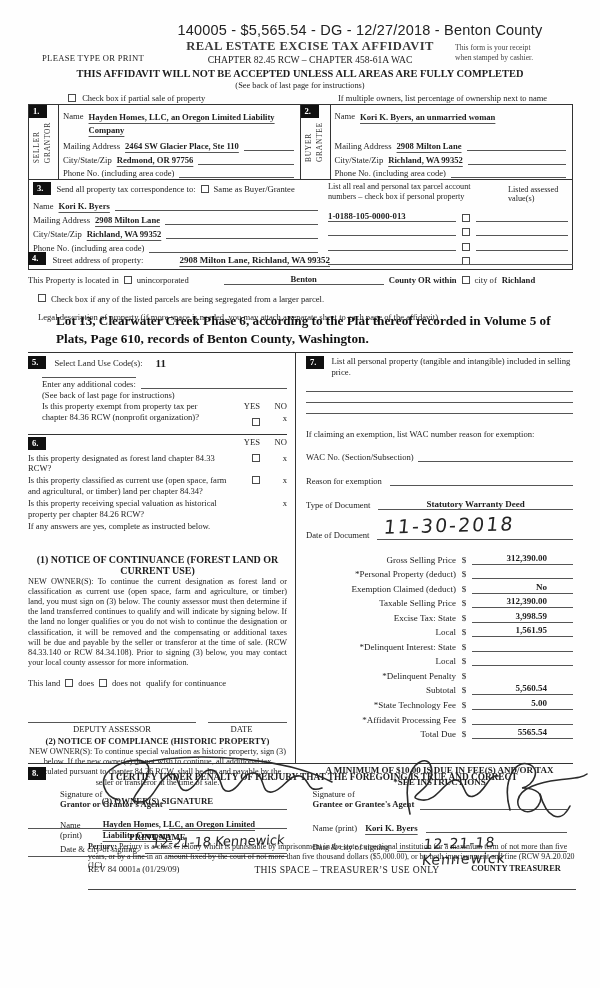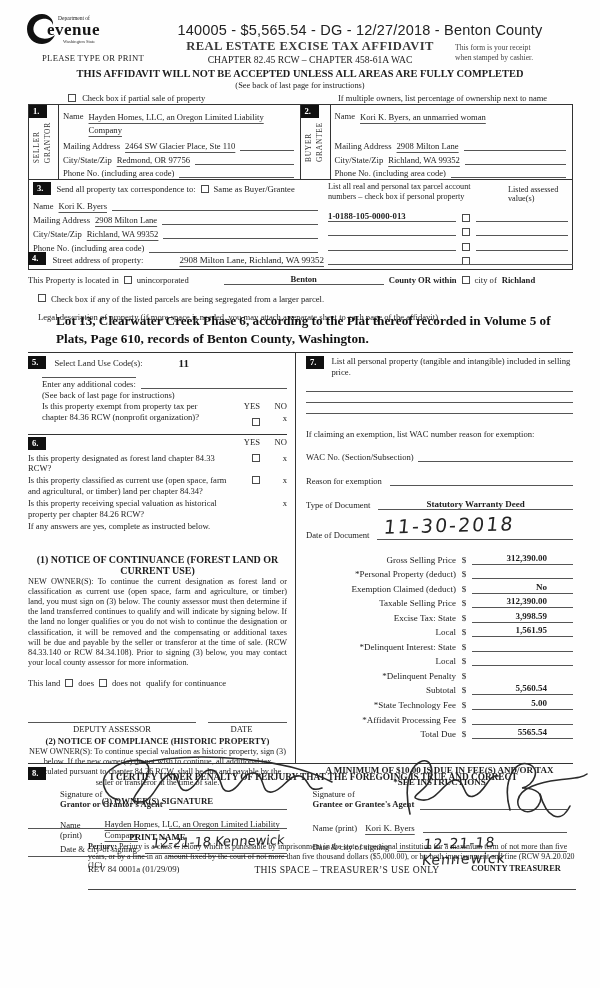--- a/index.html
+++ b/index.html
@@ -9,21 +9,21 @@
   .abs{position:absolute}
   .c{text-align:center}
   .b{font-weight:bold}
   .lbl{font-size:8.6px}
   .sm{font-size:8.2px}
   .cb{display:inline-block;width:8px;height:8px;border:1px solid #4a4a4a;vertical-align:-1px;background:#fff;flex:0 0 auto}
   .badge{display:inline-block;background:#101010;color:#fff;font-weight:bold;font-size:8.6px;line-height:12px;padding:0 8px 1px 4px}
   .ln{border-bottom:1px solid #555}
   .grow{flex:1 1 auto}
   .row{display:flex;align-items:flex-end;gap:4px}
-  .uval{font-weight:normal;text-decoration:underline;text-underline-offset:2.5px;text-decoration-thickness:.8px;text-decoration-color:#555}
+  .uval{font-weight:bold;text-decoration:underline;text-underline-offset:2.5px;text-decoration-thickness:.8px;text-decoration-color:#555}
   .frow{display:flex;align-items:flex-end;gap:5px;font-size:8.6px;margin-top:4px}
   .prow{display:flex;align-items:flex-end;gap:6px;font-size:8.6px;height:14.5px}
   .vwrap{position:absolute;top:17px;left:3px;display:flex;gap:2px}
   .vtext{writing-mode:vertical-rl;transform:rotate(180deg);font-size:7.4px;letter-spacing:.8px;color:#333}
   .qrow{display:flex;align-items:flex-start;font-size:8.55px;margin-top:2.5px;line-height:10.2px}
   .qtext{flex:1 1 auto}
   .ycol,.ncol{width:27px;text-align:right;flex:0 0 auto}
   .para{font-size:8.25px;line-height:10.15px;text-align:justify}
   .mrow{display:flex;align-items:flex-end;height:14.55px;font-size:9px}
   .mlabel{width:150px;text-align:right;white-space:nowrap}
@@ -33,31 +33,20 @@
   svg.sig{position:absolute;overflow:visible}
   svg.sig path{fill:none;stroke:#2b2b2b;stroke-width:1.6;stroke-linecap:round}
 </style>
 </head>
 <body>
 
 <div id="page">
 
   <div class="abs" style="top:22px;left:120px;width:480px;text-align:center;font-family:'Liberation Sans',sans-serif;font-size:14.5px;color:#222;letter-spacing:.2px">140005 - $5,565.54 - DG - 12/27/2018 - Benton County</div>
 
-  <div class="abs" style="top:12px;left:25px;width:120px">
-    <div style="position:relative;height:36px">
-      <svg class="abs" style="top:0;left:0" width="34" height="34" viewBox="0 0 34 34">
-        <path d="M17,2 C8,2 2,9 2,17 C2,26 9,32 17,32 C23,32 28,28 30,23 C24,28 14,28 10,22 C6,16 10,8 17,7 C23,6 27,9 28,13 C29,8 24,2 17,2 Z" fill="#111"></path>
-        <path d="M12,11 L12,23 L15,23 L15,18 C18,18 20,20 21,23 L24,23 C23,19 21,17 19,16 C21,15 22,14 22,12.5 C22,10.5 20,9.5 17,9.5 L12,9.5 Z" fill="#fff" transform="translate(1,1) scale(0.92)"></path>
-      </svg>
-      <div class="abs" style="top:3px;left:33px;font-size:5.5px;color:#222">Department of</div>
-      <div class="abs" style="top:8px;left:22px;font-size:17px;font-weight:bold;color:#161616;letter-spacing:.5px">evenue</div>
-      <div class="abs" style="top:27px;left:38px;font-size:4.6px;color:#333">Washington State</div>
-    </div>
-  </div>
 
   <div class="abs lbl" style="top:53px;left:42px;letter-spacing:.3px">PLEASE TYPE OR PRINT</div>
 
   <div class="abs c" style="top:39px;left:150px;width:320px;font-size:12.6px;font-weight:bold;color:#3a3a3a;letter-spacing:.4px">REAL ESTATE EXCISE TAX AFFIDAVIT</div>
   <div class="abs c" style="top:54px;left:150px;width:320px;font-size:9.6px;color:#222">CHAPTER 82.45 RCW – CHAPTER 458-61A WAC</div>
 
   <div class="abs" style="top:43px;left:455px;width:125px;font-size:7.6px;line-height:9.5px;color:#444">
     <div>This form is your receipt</div>
     <div>when stamped by cashier.</div>
   </div>
@@ -222,21 +211,21 @@
   <div class="abs b" style="top:312px;left:56px;width:520px;font-size:13.2px;line-height:17.5px;color:#111">Lot 13, Clearwater Creek Phase 6, according to the Plat thereof recorded in Volume 5 of Plats, Page 610, records of Benton County, Washington.</div>
 
   <div class="abs" style="top:352px;left:28px;width:545px;height:411px;border-top:1.2px solid #333;display:flex">
 
     <div style="width:268px;border-right:1px solid #333;padding:3px 8px 0 0">
 
       <div style="border-bottom:1px solid #333;padding-bottom:5px">
         <div class="row lbl" style="gap:8px;align-items:center">
           <span class="badge">5.</span>
           <span>Select Land Use Code(s):</span>
-          <span class="b" style="margin-left:28px;font-size:11px">11</span>
+          <span class="b" style="margin-left:5px;font-size:11px">11</span>
         </div>
         <div class="row lbl" style="margin-top:8px;gap:5px;padding-left:14px">
           <span style="border-top:1px solid #555;padding-top:1px">Enter any additional codes:</span>
           <span class="grow ln"></span>
         </div>
         <div class="lbl" style="padding-left:14px;margin-top:1px">(See back of last page for instructions)</div>
         <div style="display:flex;padding-left:14px;margin-top:1px">
           <div class="qtext lbl" style="line-height:10.5px">
             <div>Is this property exempt from property tax per</div>
             <div>chapter 84.36 RCW (nonprofit organization)?</div>

